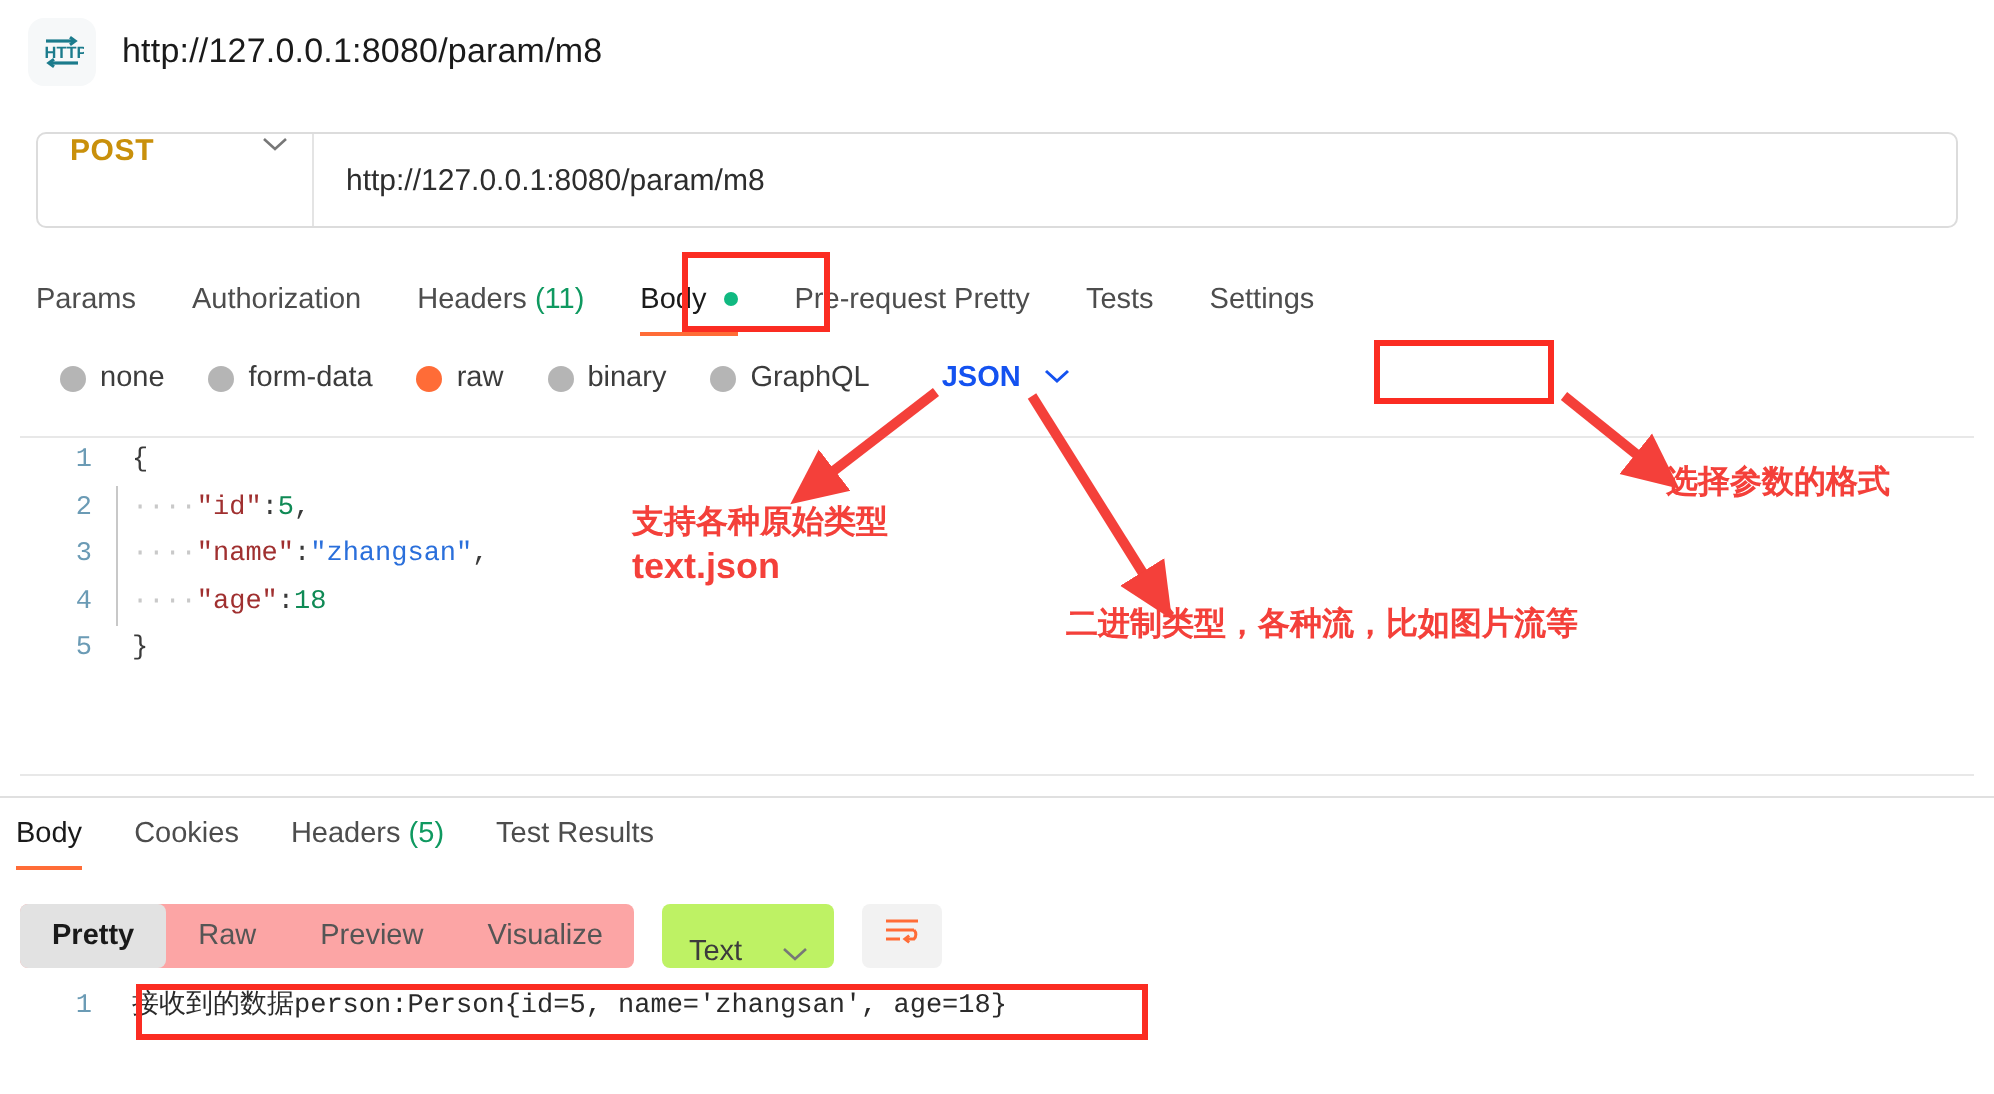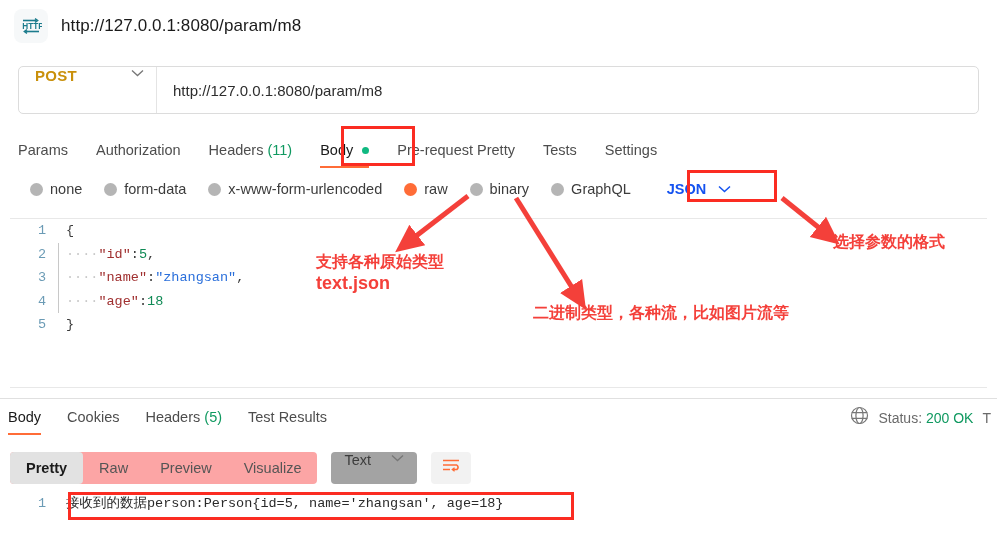--- a/index.html
+++ b/index.html
@@ -98,21 +98,21 @@
   .status-area { position: absolute; right: 0; top: 406px; display: flex; align-items: center; gap: 9px; padding-right: 6px; }
   .status-text { font-size: 14px; color: #6a6a6a; white-space: nowrap; }
   .status-code { color: #0f9960; }
   .status-extra { font-size: 14px; color: #6a6a6a; }
 
   
   .fmt-bar { position: absolute; left: 10px; top: 452px; display: flex; align-items: center; gap: 6px; }
   .fmt-group { display: flex; align-items: center; background: #fca5a5; border-radius: 4px; height: 32px; }
   .fmt-btn { font-size: 14.5px; color: #555; padding: 0 16px; height: 32px; line-height: 32px; border-radius: 4px; white-space: nowrap; }
   .fmt-btn.active { background: #e2e2e2; color: #1a1a1a; font-weight: bold; }
-  .fmt-select { display: flex; align-items: flex-start; gap: 20px; background: #a3a3a3; border-radius: 4px; height: 32px; padding: 0 13px; margin-left: 8px; }
+  .fmt-select { display: flex; align-items: flex-end; gap: 20px; background: #bef264; border-radius: 4px; height: 32px; padding: 0 13px; margin-left: 8px; }
   .fmt-select-label { font-size: 14.5px; color: #3c3c3c; }
   .fmt-caret { font-size: 11px; color: #777; }
   .wrap-btn { background: #f2f2f2; border-radius: 4px; height: 32px; width: 40px; display:flex; align-items:center; justify-content:center; margin-left: 8px; }
 
   
   .resp-body { position: absolute; left: 10px; top: 492px; width: 977px; height: 40px; }
   .resp-line { display: flex; align-items: flex-start; font-family: "Liberation Mono", monospace; font-size: 13.5px; }
   .resp-gutter { width: 48px; text-align: right; padding-right: 12px; color: #6b9bb5; line-height: 24px; }
   .resp-text { line-height: 24px; color: #2a2a2a; white-space: pre; padding-left: 8px; }
 
@@ -179,24 +179,20 @@
 
   <div class="body-types">
     <div class="radio-opt">
       <span class="radio-mark"></span>
       <span>none</span>
     </div>
     <div class="radio-opt">
       <span class="radio-mark"></span>
       <span>form-data</span>
     </div>
-    <div class="radio-opt">
-      <span class="radio-mark"></span>
-      <span>x-www-form-urlencoded</span>
-    </div>
     <div class="radio-opt selected">
       <span class="radio-mark"></span>
       <span>raw</span>
     </div>
     <div class="radio-opt">
       <span class="radio-mark"></span>
       <span>binary</span>
     </div>
     <div class="radio-opt">
       <span class="radio-mark"></span>
@@ -246,31 +242,20 @@
     </div>
     <div class="resp-tab">
       <span>Headers</span>
       <span class="count">(5)</span>
     </div>
     <div class="resp-tab">
       <span>Test Results</span>
     </div>
   </div>
 
-  <div class="status-area">
-    <span>
-      <svg width="19" height="19" viewBox="0 0 19 19">
-        <circle cx="9.5" cy="9.5" r="8" stroke="#777" stroke-width="1.2" fill="none"></circle>
-        <ellipse cx="9.5" cy="9.5" rx="3.6" ry="8" stroke="#777" stroke-width="1.2" fill="none"></ellipse>
-        <path d="M1.7 6.6 H17.3 M1.7 12.4 H17.3" stroke="#777" stroke-width="1.1" fill="none"></path>
-      </svg>
-    </span>
-    <span class="status-text"><span>Status:</span> <span class="status-code">200 OK</span></span>
-    <span class="status-extra">T</span>
-  </div>
 
   <div class="fmt-bar">
     <div class="fmt-group">
       <div class="fmt-btn active">Pretty</div>
       <div class="fmt-btn">Raw</div>
       <div class="fmt-btn">Preview</div>
       <div class="fmt-btn">Visualize</div>
     </div>
     <div class="fmt-select">
       <span class="fmt-select-label">Text</span>

